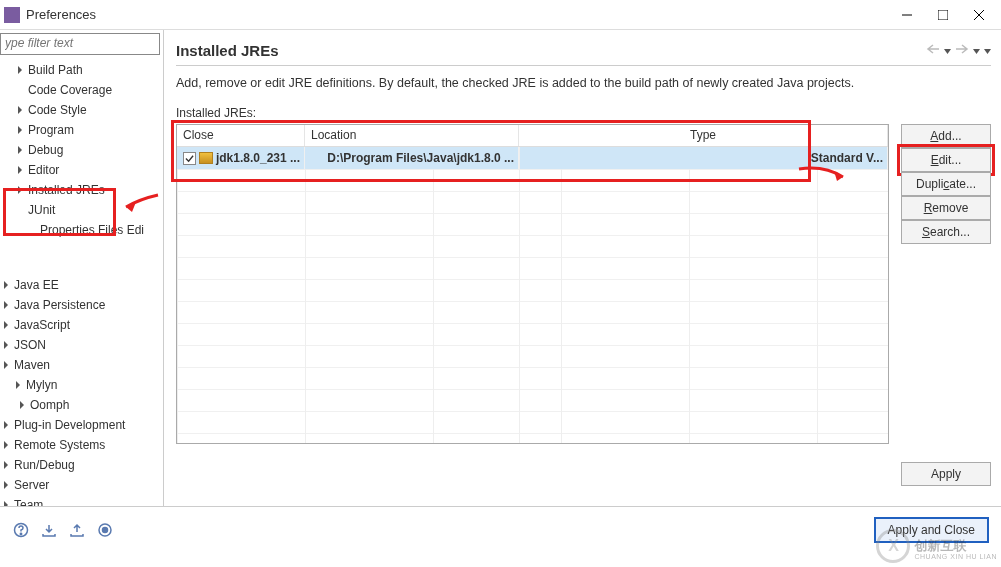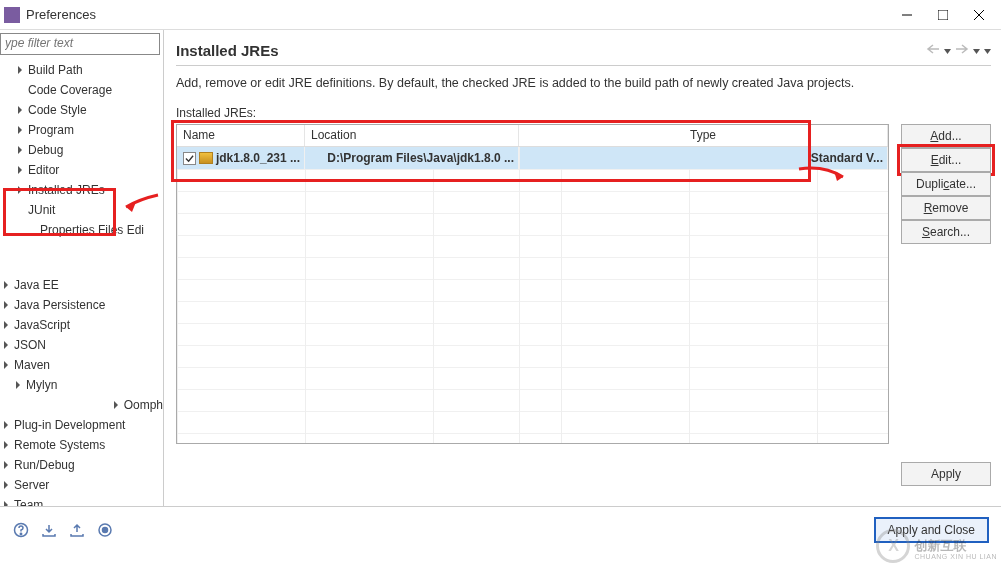--- a/index.html
+++ b/index.html
@@ -229,21 +229,21 @@
           <span class="label">Maven</span>
         </div>
         <div class="tree-item" style="padding-left: 12px;">
           <span class="arrow">
             <svg viewBox="0 0 8 8">
               <path d="M2 0 L6 4 L2 8 Z"></path>
             </svg>
           </span>
           <span class="label">Mylyn</span>
         </div>
-        <div class="tree-item" style="padding-left: 16px; justify-content: flex-end;">
+        <div class="tree-item" style="padding-left: 16px;">
           <span class="arrow">
             <svg viewBox="0 0 8 8">
               <path d="M2 0 L6 4 L2 8 Z"></path>
             </svg>
           </span>
           <span class="label">Oomph</span>
         </div>
         <div class="tree-item" style="padding-left: 0px;">
           <span class="arrow">
             <svg viewBox="0 0 8 8">
@@ -318,21 +318,21 @@
       </div>
     </div>
 
     <div class="desc">Add, remove or edit JRE definitions. By default, the checked JRE is added to the build path of newly created Java projects.</div>
     <div class="sub-label">Installed JREs:</div>
 
     <div class="table-wrap">
       <div class="table-outer">
         <div class="table-box">
           <div class="table-head">
-            <div class="th name">Name</div>
+            <div class="th name">Close</div>
             <div class="th loc">Location</div>
             <div class="th type">Type</div>
           </div>
           <div class="table-row selected">
             <div class="td name">
               <span class="jre-chk">
                   <svg viewBox="0 0 10 10">
                     <path d="M1 5 L4 8 L9 2"></path>
                   </svg>
                 </span>

